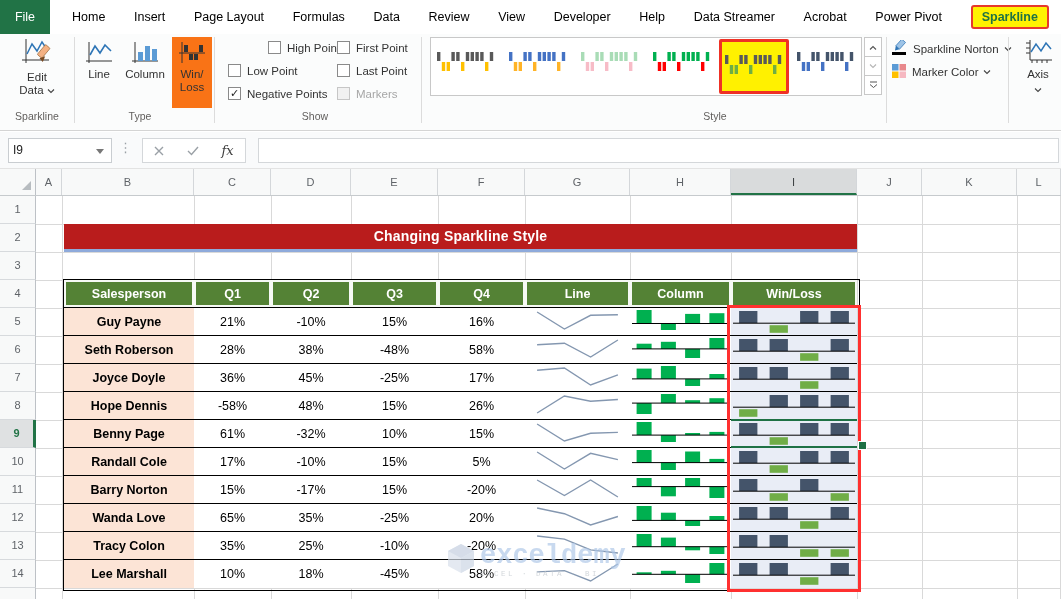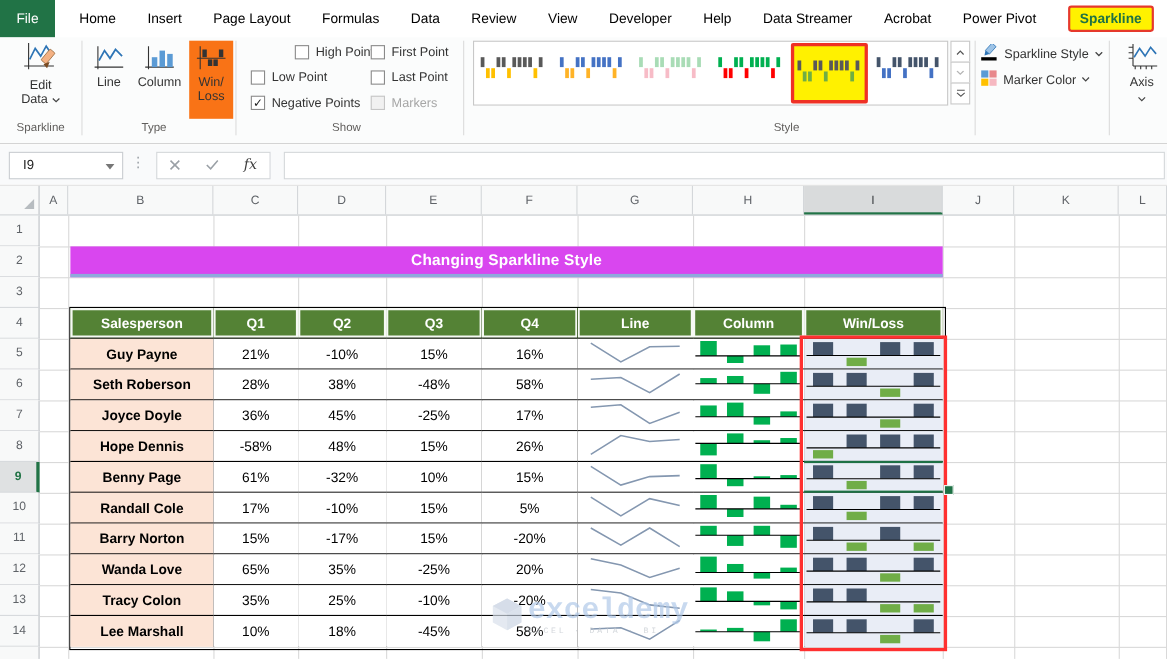--- a/index.html
+++ b/index.html
@@ -24,38 +24,38 @@
   .cbbox{width:13px;height:13px;border:1px solid #8a8a8a;background:#fff;margin-right:6px;display:flex;align-items:center;justify-content:center;font-size:11px;color:#222;box-sizing:border-box;}
   .cbrow.dis{color:#a6a6a6;}
   .cbrow.dis .cbbox{border-color:#c6c6c6;background:#f1f1f1;}
   .gallery{position:absolute;left:430px;top:37px;width:432px;height:59px;background:#fff;border:1px solid #c8c8c8;box-sizing:border-box;}
   .preview{position:absolute;top:15px;width:60px;height:25px;}
   .preview-sel{position:absolute;background:#FFF100;border:3px solid #EF3125;border-radius:2px;box-sizing:border-box;display:flex;align-items:center;justify-content:center;}
   .gbtn{position:absolute;left:864px;width:18px;height:20px;background:#fff;border:1px solid #c8c8c8;box-sizing:border-box;display:flex;align-items:center;justify-content:center;}
   .clrbtn{position:absolute;display:flex;align-items:center;font-size:11.5px;color:#333;gap:5px;}
   
   .fbar{position:absolute;left:0;top:132px;width:1061px;height:36px;background:#f9fafb;}
-  .namebox{position:absolute;left:8px;top:6px;width:104px;height:25px;background:#fff;border:1px solid #c9cdd1;box-sizing:border-box;font-size:12px;color:#222;line-height:23px;padding-left:12px;}
+  .namebox{position:absolute;left:8px;top:6px;width:104px;height:25px;background:#fff;border:1px solid #c9cdd1;box-sizing:border-box;font-size:12px;color:#222;line-height:23px;padding-left:4px;}
   .nb-arrow{position:absolute;right:7px;top:10px;width:0;height:0;border-left:4px solid transparent;border-right:4px solid transparent;border-top:5px solid #777;}
   .fxbox{position:absolute;left:142px;top:6px;width:104px;height:25px;background:#fff;border:1px solid #d4d7da;box-sizing:border-box;display:flex;align-items:center;justify-content:space-around;}
   .finput{position:absolute;left:258px;top:6px;width:801px;height:25px;background:#fff;border:1px solid #d4d7da;box-sizing:border-box;}
   
   .colhdrs{position:absolute;left:0;top:168px;width:1061px;height:28px;background:#f8f9f9;border-top:1px solid #e3e3e3;border-bottom:1px solid #c6cacd;box-sizing:border-box;}
   .colhdr{position:absolute;top:0;height:26px;line-height:26px;text-align:center;font-size:11px;color:#5f6368;border-right:1px solid #d4d7da;box-sizing:border-box;}
   .colhdr.sel{background:#d9dbdc;border-bottom:2px solid #217346;color:#3c4043;}
   .rowhdr{position:absolute;left:0;width:36px;height:28px;background:#f8f9f9;border-right:1px solid #bdc1c6;border-bottom:1px solid #d7dadd;box-sizing:border-box;font-size:11px;color:#5f6368;text-align:center;line-height:27px;}
   .rowhdr.sel{background:#dfe1e2;color:#217346;font-weight:bold;border-right:3px solid #217346;}
   .gl{position:absolute;background:#d9d9d9;}
   
   .tbl{position:absolute;left:63px;top:279px;width:795px;height:310px;border:1px solid #000;box-sizing:content-box;}
   .cell{position:absolute;box-sizing:border-box;border-right:1px solid #000;border-bottom:1px solid #000;background:#fff;font-size:12.5px;display:flex;align-items:center;justify-content:center;color:#000;}
   .cell.hd{background:#548235;color:#fff;font-weight:bold;box-shadow:inset 0 0 0 2px rgba(255,255,255,0.95);}
   .cell.nm{background:#FCE4D6;font-weight:bold;}
   .cell.wl{background:#E9EDF6;}
-  .banner{position:absolute;left:64px;top:224px;width:793px;height:25px;background:#d946ef;border-bottom:3px solid #8EAADB;color:#fff;font-weight:bold;font-size:14px;text-align:center;line-height:25px;letter-spacing:0.2px;}
+  .banner{position:absolute;left:64px;top:224px;width:793px;height:25px;background:#b91c1c;border-bottom:3px solid #8EAADB;color:#fff;font-weight:bold;font-size:14px;text-align:center;line-height:25px;letter-spacing:0.2px;}
   .redrange{position:absolute;left:727px;top:305px;width:134px;height:287px;border:3px solid #FF3030;box-sizing:border-box;z-index:6;pointer-events:none;}
   .greencell{position:absolute;left:731px;top:419px;width:126px;height:29px;border-top:2px solid #1E7145;border-bottom:2px solid #1E7145;box-sizing:border-box;z-index:7;pointer-events:none;}
   .handle{position:absolute;left:858px;top:441px;width:7px;height:7px;background:#1E7145;border:1px solid #fff;z-index:8;}
   .watermark{position:absolute;left:446px;top:542px;display:flex;align-items:flex-start;gap:4px;opacity:0.68;z-index:5;pointer-events:none;font-family:Liberation Mono, monospace;}
   .wm-word{font-size:27px;font-weight:bold;color:#AFC8E8;line-height:28px;}
   .wm-tag{font-size:7.5px;letter-spacing:2.5px;color:#BFC5CB;margin-top:0px;}
 </style>
 </head>
 <body>
 
@@ -261,21 +261,21 @@
       <div class="grplabel" style="left: 650px; width: 130px;">Style</div>
       <div class="vsep" style="left: 886px;"></div>
       <div class="clrbtn" style="left: 891px; top: 6px;">
         <span><svg width="17" height="16">
             <rect x="1" y="12" width="14" height="3" fill="#000"></rect>
             <g transform="rotate(42 8 6)">
               <rect x="5.5" y="-1" width="5" height="9" fill="#9DC3E6" stroke="#2E75B6" stroke-width="0.7"></rect>
               <polygon points="5.5,8 10.5,8 8,12" fill="#2E75B6"></polygon>
             </g>
           </svg></span>
-        <span>Sparkline Style</span>
+        <span>Sparkline Norton</span>
         <svg width="8" height="5" viewBox="0 0 8 5">
           <path d="M1 0.5 L4 3.5 L7 0.5" fill="none" stroke="#444" stroke-width="1.1"></path>
         </svg>
       </div>
       <div class="clrbtn" style="left: 891px; top: 29px;">
         <span><svg width="16" height="16">
             <rect x="1" y="1" width="6.5" height="6.5" fill="#5B9BD5"></rect>
             <rect x="8.5" y="1" width="6.5" height="6.5" fill="#E8888C"></rect>
             <rect x="1" y="8.5" width="6.5" height="6.5" fill="#FFC000"></rect>
             <rect x="8.5" y="8.5" width="6.5" height="6.5" fill="#F6B8C1"></rect>

